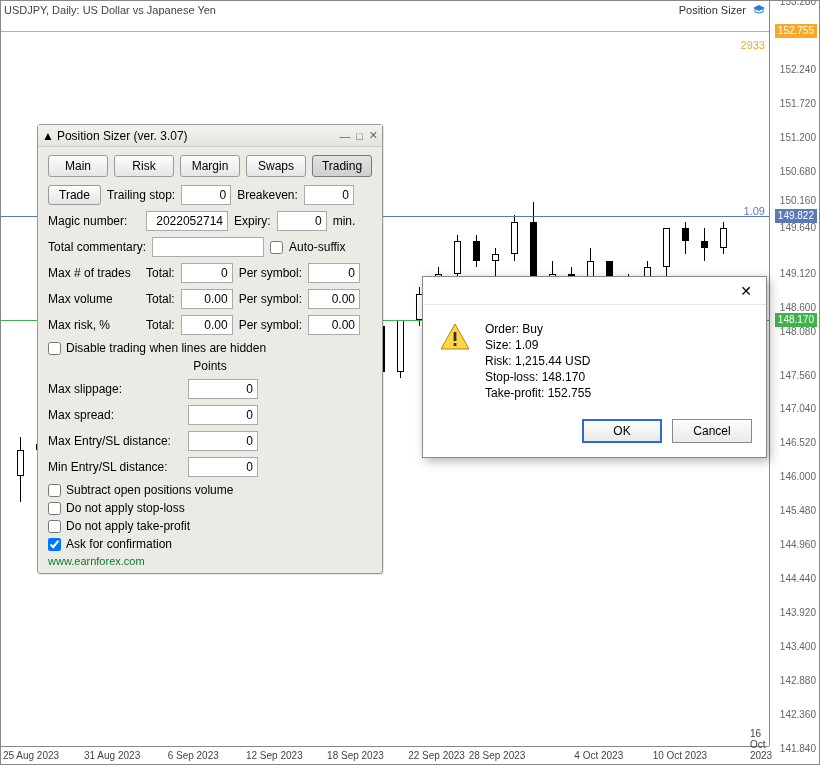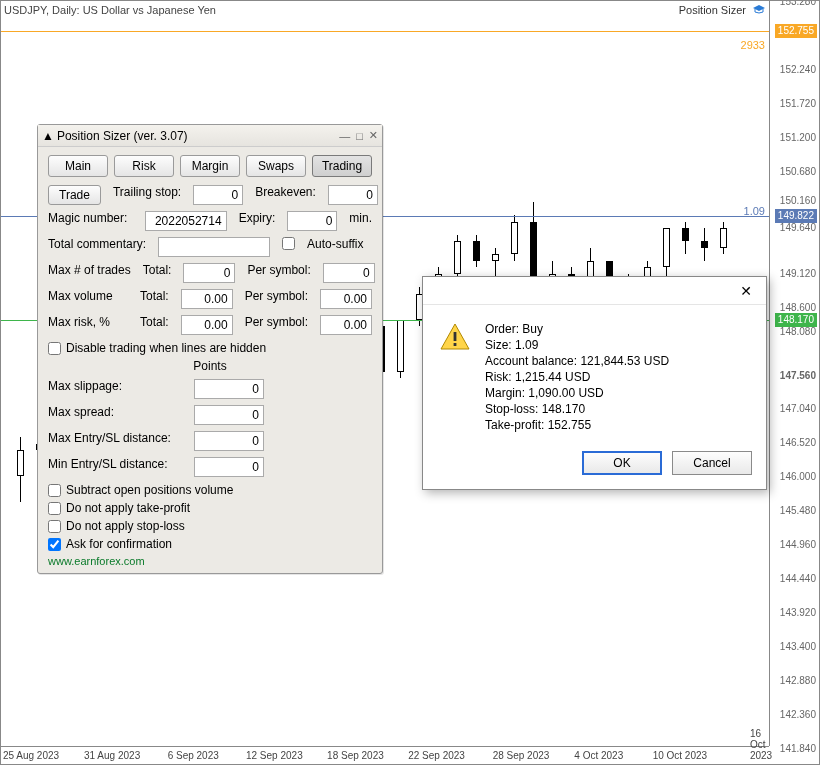--- a/index.html
+++ b/index.html
@@ -33,21 +33,21 @@
   
   .ps-window{position:absolute;left:36px;top:123px;width:346px;background:#eceae5;border:1px solid #999;border-radius:3px;box-shadow:1px 1px 0 rgba(0,0,0,.1);z-index:3}
   .ps-title{height:22px;background:linear-gradient(#f4f2ed,#e6e4df);display:flex;align-items:center;padding:0 4px;border-bottom:1px solid #ccc;font-size:12px}
   .ps-title .tri{margin-right:3px}
   .ps-title .sp{flex:1}
   .ps-title .wbtn{margin-left:6px;cursor:pointer;color:#666;font-size:11px}
   .ps-body{padding:8px 10px 6px 10px}
   .tab-row{display:flex;gap:6px;margin-bottom:8px}
   .tab-btn{flex:1;background:linear-gradient(#fdfdfd,#e5e5e5);border:1px solid #9a9a9a;border-radius:3px;padding:3px 0;text-align:center;cursor:pointer;font-size:12px}
   .tab-btn.active{background:linear-gradient(#e3e3e3,#cfcfcf);border-color:#7a7a7a}
-  .row{display:flex;align-items:flex-start;gap:12px;margin-bottom:6px;font-size:12px}
+  .row{display:flex;align-items:center;gap:6px;margin-bottom:6px;font-size:12px}
   .row label{white-space:nowrap}
   .btn{background:linear-gradient(#fdfdfd,#e5e5e5);border:1px solid #9a9a9a;border-radius:3px;padding:2px 10px;cursor:pointer;font-size:12px}
   .inp{border:1px solid #aaa;background:#fff;height:20px;padding:0 4px;text-align:right;font-size:12px}
   .chk{display:flex;align-items:center;gap:5px;margin-bottom:4px;font-size:12px}
   input[type=checkbox]{margin:0}
   .points-hdr{text-align:center;font-size:12px;margin:4px 0 6px 0}
   .link{color:#0a7a2a;font-size:11px;margin-top:4px}
   
   .dialog{position:absolute;left:421px;top:275px;width:345px;background:#fff;border:1px solid #888;box-shadow:3px 3px 10px rgba(0,0,0,.3);z-index:5}
   .dlg-title{height:28px;display:flex;align-items:center;padding:0 8px;font-size:12px;border-bottom:1px solid #e5e5e5}
@@ -243,21 +243,21 @@
   <div class="y-axis">
     <div id="yticks">
         <div class="y-tick" style="top: 0px;">153.280</div>
         <div class="y-tick" style="top: 67.9091px;">152.240</div>
         <div class="y-tick" style="top: 101.864px;">151.720</div>
         <div class="y-tick" style="top: 135.818px;">151.200</div>
         <div class="y-tick" style="top: 169.773px;">150.680</div>
         <div class="y-tick" style="top: 199px;">150.160</div>
         <div class="y-tick" style="top: 271.636px;">149.120</div>
         <div class="y-tick" style="top: 305.591px;">148.600</div>
-        <div class="y-tick" style="top: 373.5px; font-weight: bold;">147.560</div>
+        <div class="y-tick" style="top: 373.5px;">147.560</div>
         <div class="y-tick" style="top: 407.455px;">147.040</div>
         <div class="y-tick" style="top: 441.409px;">146.520</div>
         <div class="y-tick" style="top: 475.364px;">146.000</div>
         <div class="y-tick" style="top: 509.318px;">145.480</div>
         <div class="y-tick" style="top: 543.273px;">144.960</div>
         <div class="y-tick" style="top: 577.227px;">144.440</div>
         <div class="y-tick" style="top: 611.182px;">143.920</div>
         <div class="y-tick" style="top: 645.136px;">143.400</div>
         <div class="y-tick" style="top: 679.091px;">142.880</div>
         <div class="y-tick" style="top: 713.045px;">142.360</div>
@@ -271,21 +271,21 @@
   </div>
 
   <div class="x-axis">
       <div id="xticks">
         <div class="x-tick" style="left: 30px;">25 Aug 2023</div>
         <div class="x-tick" style="left: 111.111px;">31 Aug 2023</div>
         <div class="x-tick" style="left: 192.222px;">6 Sep 2023</div>
         <div class="x-tick" style="left: 273.333px;">12 Sep 2023</div>
         <div class="x-tick" style="left: 354.444px;">18 Sep 2023</div>
         <div class="x-tick" style="left: 435.556px;">22 Sep 2023</div>
-        <div class="x-tick" style="left: 520px;">28 Sep 2023</div>
+        <div class="x-tick" style="left: 496px;">28 Sep 2023</div>
         <div class="x-tick" style="left: 597.778px;">4 Oct 2023</div>
         <div class="x-tick" style="left: 678.889px;">10 Oct 2023</div>
         <div class="x-tick" style="left: 760px;">16 Oct 2023</div>
       </div>
     </div>
 
   <div class="ps-window">
     <div class="ps-title">
       <span class="tri">▲</span>
       <span>Position Sizer (ver. 3.07)</span>
@@ -373,25 +373,25 @@
           <label style="width:134px">Min Entry/SL distance:</label>
           <input class="inp" style="width: 70px;" value="0">
         </div>
 
       <div class="chk">
           <input type="checkbox" style="">
           <label>Subtract open positions volume</label>
         </div>
       <div class="chk">
           <input type="checkbox" style="">
-          <label>Do not apply take-profit</label>
+          <label>Do not apply stop-loss</label>
         </div>
       <div class="chk">
           <input type="checkbox" style="">
-          <label>Do not apply stop-loss</label>
+          <label>Do not apply take-profit</label>
         </div>
       <div class="chk">
           <input type="checkbox" checked="" style="">
           <label>Ask for confirmation</label>
         </div>
 
       <div class="link">www.earnforex.com</div>
     </div>
   </div>
 
@@ -404,23 +404,21 @@
       <div class="warn-icon">
         <svg viewBox="0 0 32 32">
             <path d="M16 3 L30 28 L2 28 Z" fill="#ffd54a" stroke="#b28900" stroke-width="1"></path>
             <rect x="14.6" y="11" width="2.8" height="9" fill="#333"></rect>
             <rect x="14.6" y="22" width="2.8" height="3" fill="#333"></rect>
           </svg>
       </div>
       <div class="dlg-text">
         <div>Order: Buy</div>
         <div>Size: 1.09</div>
-        <div>Account balance: 121,844.53 USD</div>
         <div>Risk: 1,215.44 USD</div>
-        <div>Margin: 1,090.00 USD</div>
         <div>Stop-loss: 148.170</div>
         <div>Take-profit: 152.755</div>
       </div>
     </div>
     <div class="dlg-buttons">
       <button class="dlg-btn primary">OK</button>
       <button class="dlg-btn">Cancel</button>
     </div>
   </div>
 

